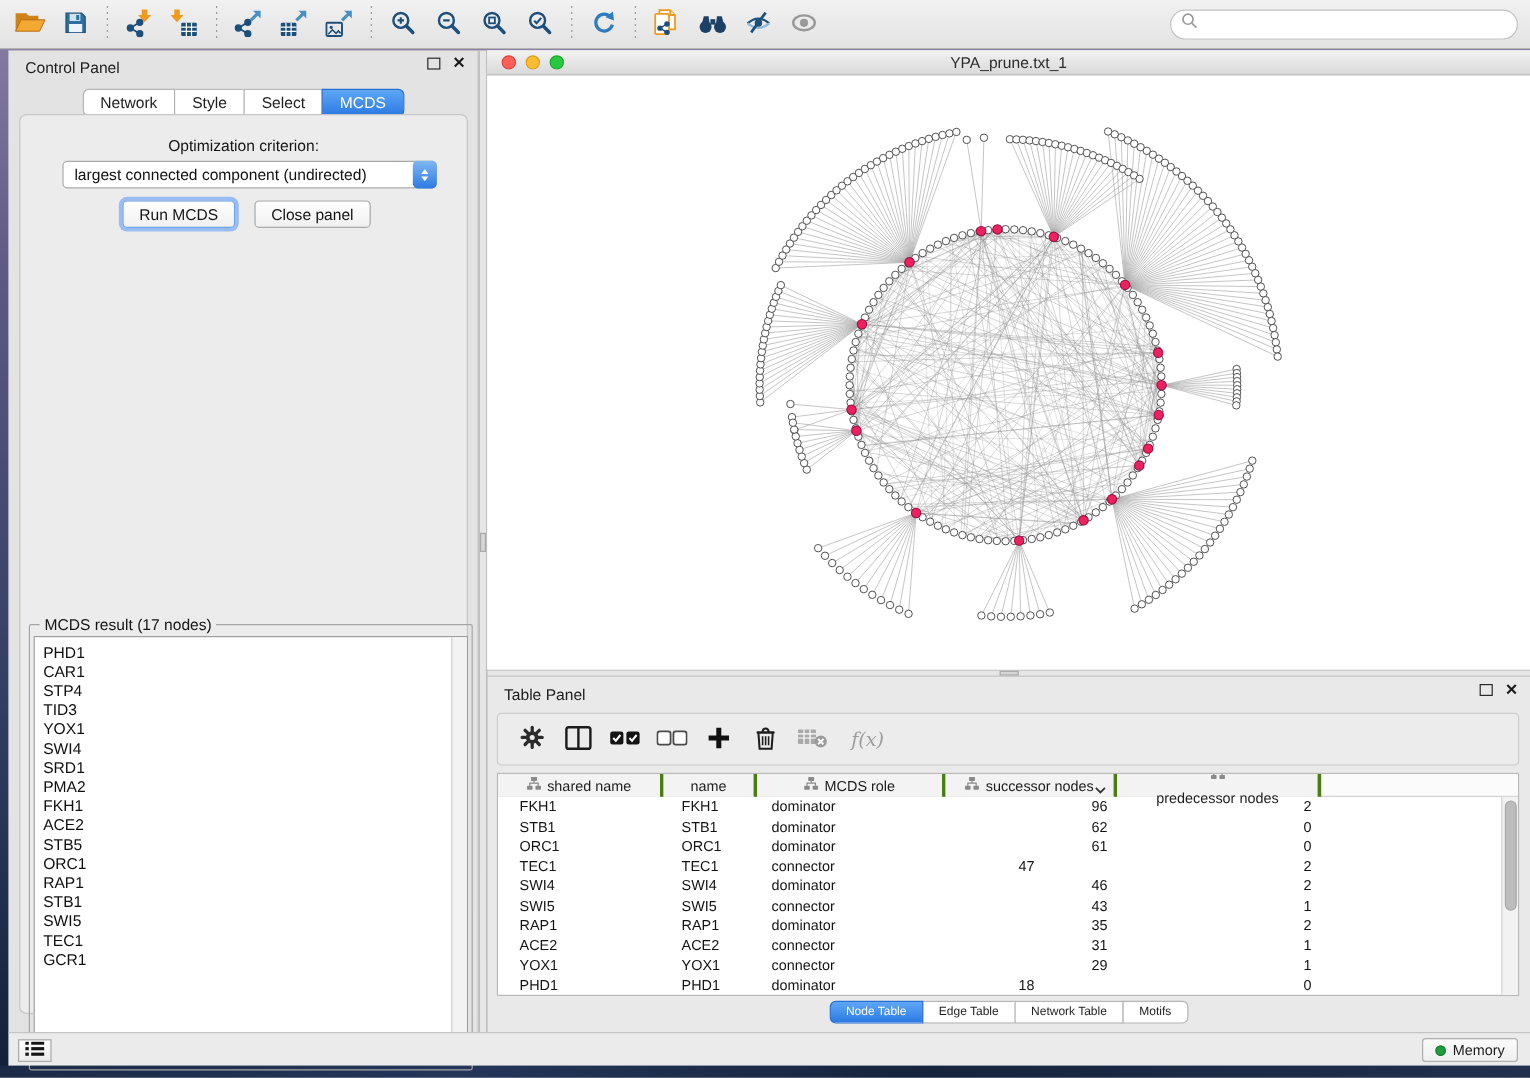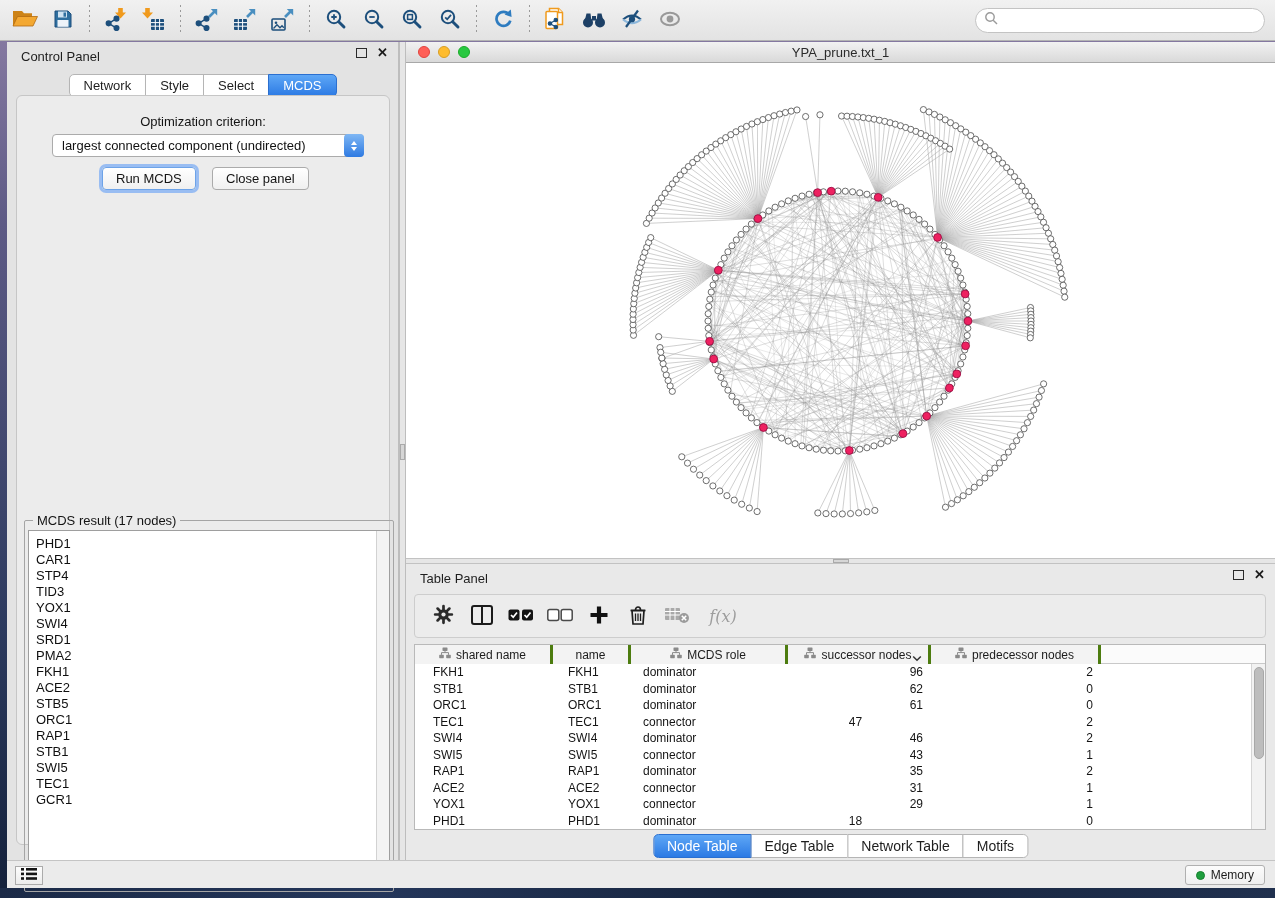--- a/index.html
+++ b/index.html
@@ -112,21 +112,21 @@
     cursor:pointer; }
   .nt-hcell .sort { position:absolute; right:6px; top:6px; }
   .nt-body { position:absolute; left:0; top:19px; right:14px; bottom:0; }
   .nt-row { display:flex; height:16.5px; align-items:center; cursor:pointer; }
   .nt-cell { font-size:12px; color:#141414; white-space:nowrap; overflow:hidden; }
   .nt-scroll { position:absolute; right:0; top:19px; bottom:0; width:14px; background:#f2f2f2;
     border-left:1px solid #d5d5d5; }
   .nt-thumb { position:absolute; left:1.5px; top:3px; width:10px; height:92px; background:#bdbdbd;
     border:1px solid #a8a8a8; border-radius:5px; cursor:grab; }
   .tp-tabs { left:50%; transform:translateX(-50%); top:270px; }
-  .tp-tabs .seg-tab { font-size:14px; padding:3px 13px; }
+  .tp-tabs .seg-tab { font-size:10px; padding:3px 13px; }
 
   
   .status-bar { position:absolute; left:7px; top:860px; width:1268px; height:28px; background:#ebebeb;
     border-top:1px solid #c4c4c4; }
   .list-btn { position:absolute; left:8px; top:5px; width:28px; height:19px;
     background:linear-gradient(#fdfdfd,#ececec); border:1px solid #ababab; display:flex;
     align-items:center; justify-content:center; cursor:pointer; }
   .memory-btn { position:absolute; right:10px; top:4px; height:20px; background:linear-gradient(#fcfcfc,#efefef);
     border:1px solid #b0b0b0; border-radius:3px; display:flex; align-items:center; gap:6px;
     padding:0 10px; font-size:12px; color:#1c1c1c; cursor:pointer; }
@@ -1289,21 +1289,21 @@
                 <rect x="0.2" y="7.8" width="4.6" height="3.4" rx="0.6"></rect>
                 <rect x="7.2" y="7.8" width="4.6" height="3.4" rx="0.6"></rect>
               </g>
               <path d="M6 3.9 V5.6 M2.5 7.8 V5.6 h7 v2.2" stroke="#8a8a8a" fill="none" stroke-width="1"></path>
             </svg></span>
           <span>successor nodes</span>
           <span class="sort"><svg width="10" height="7" viewBox="0 0 10 7">
               <path d="M1.2 1.5 L5 5.3 L8.8 1.5" stroke="#333" stroke-width="1.5" fill="none"></path>
             </svg></span>
         </div>
-        <div class="nt-hcell" style="width: 170px;">
+        <div class="nt-hcell" style="width: 170px; flex-direction: column;">
           <span><svg width="12" height="12" viewBox="0 0 12 12">
               <g fill="#8a8a8a">
                 <rect x="3.5" y="0.5" width="5" height="3.4" rx="0.6"></rect>
                 <rect x="0.2" y="7.8" width="4.6" height="3.4" rx="0.6"></rect>
                 <rect x="7.2" y="7.8" width="4.6" height="3.4" rx="0.6"></rect>
               </g>
               <path d="M6 3.9 V5.6 M2.5 7.8 V5.6 h7 v2.2" stroke="#8a8a8a" fill="none" stroke-width="1"></path>
             </svg></span>
           <span>predecessor nodes</span>
         </div>

